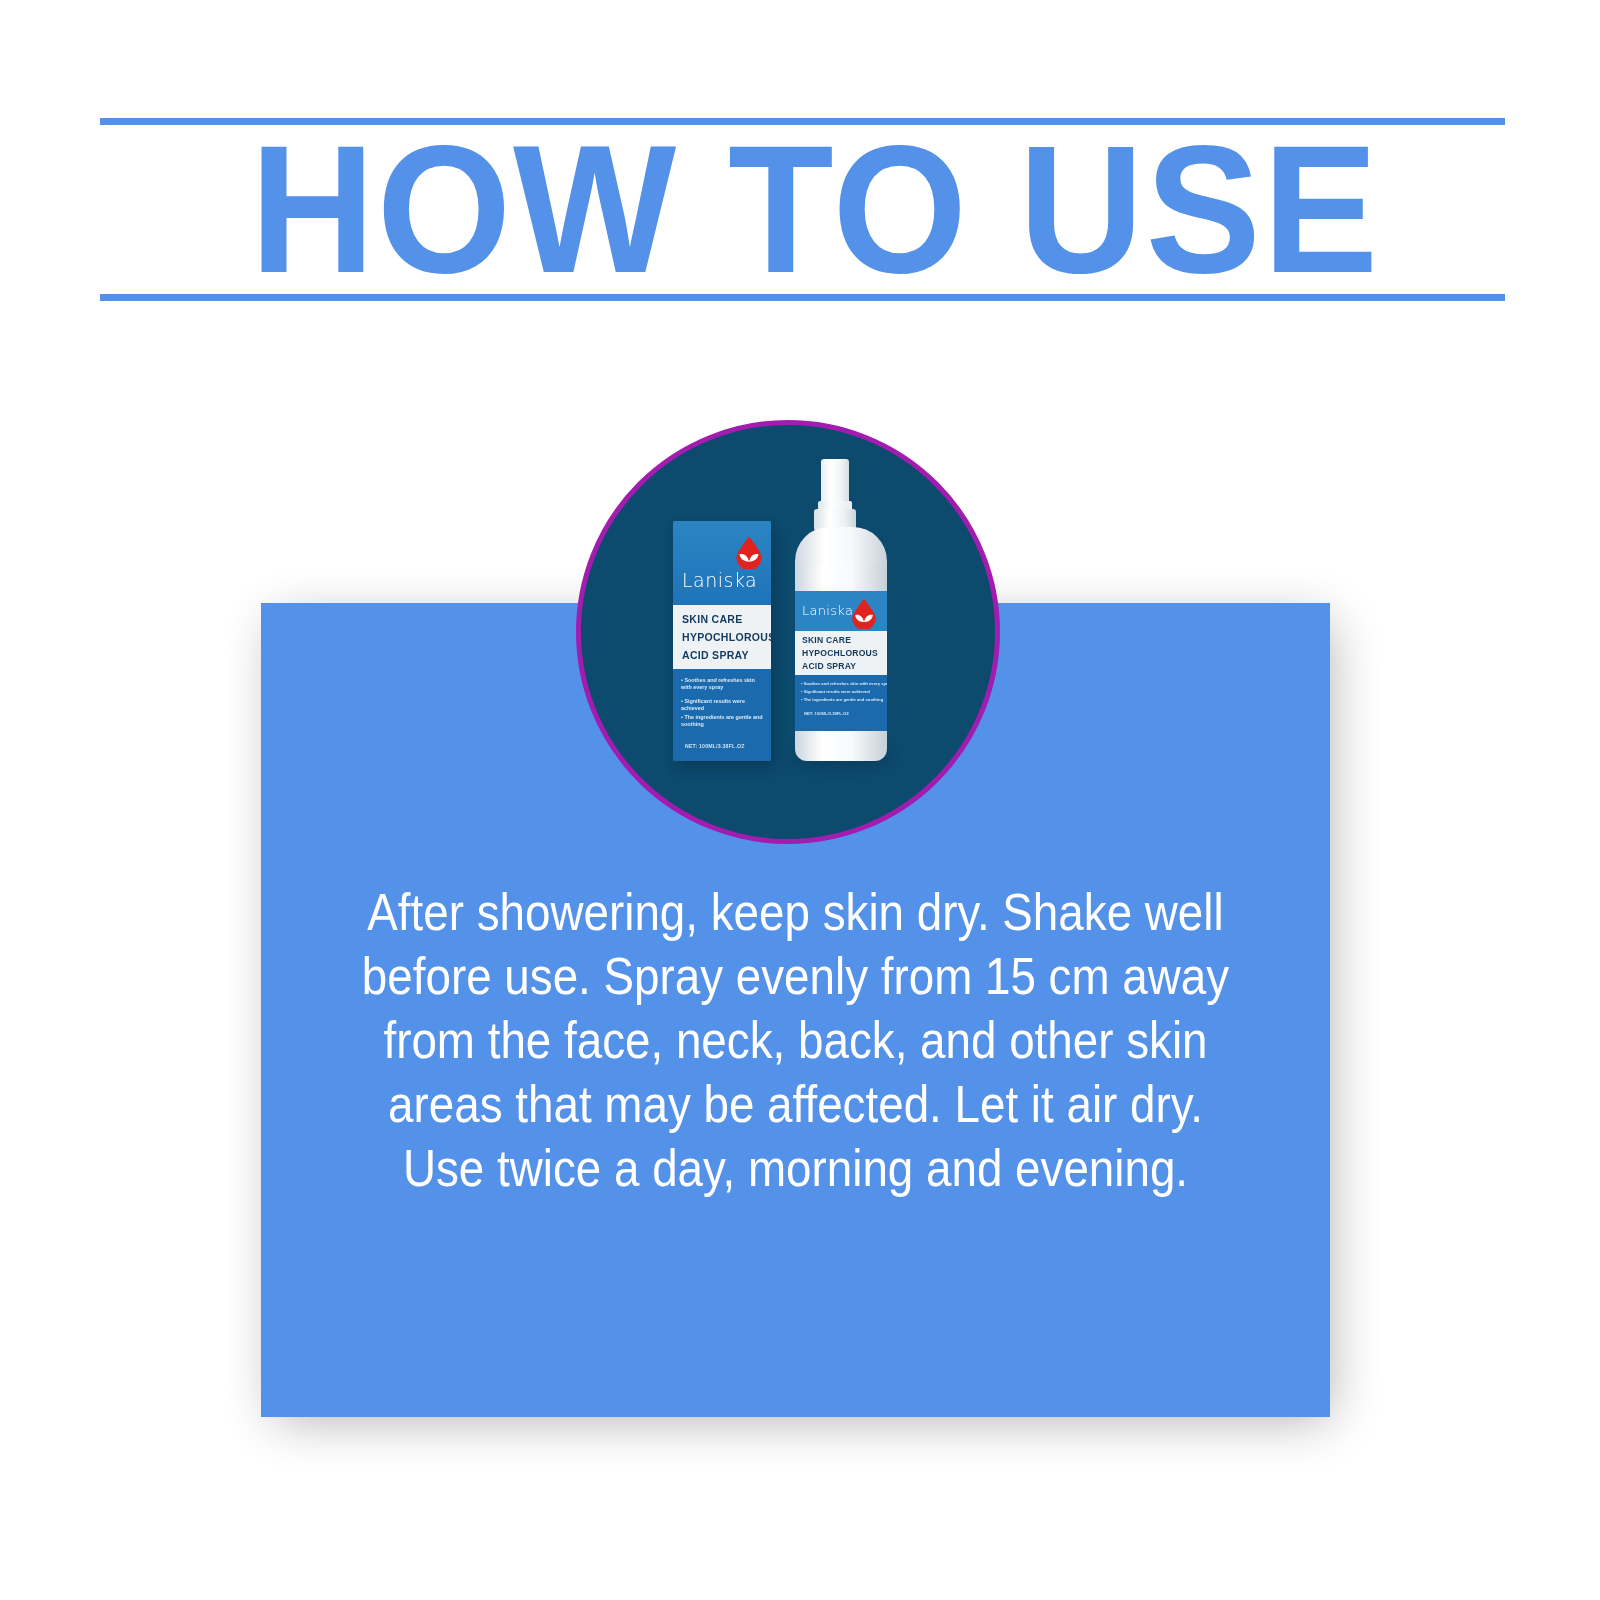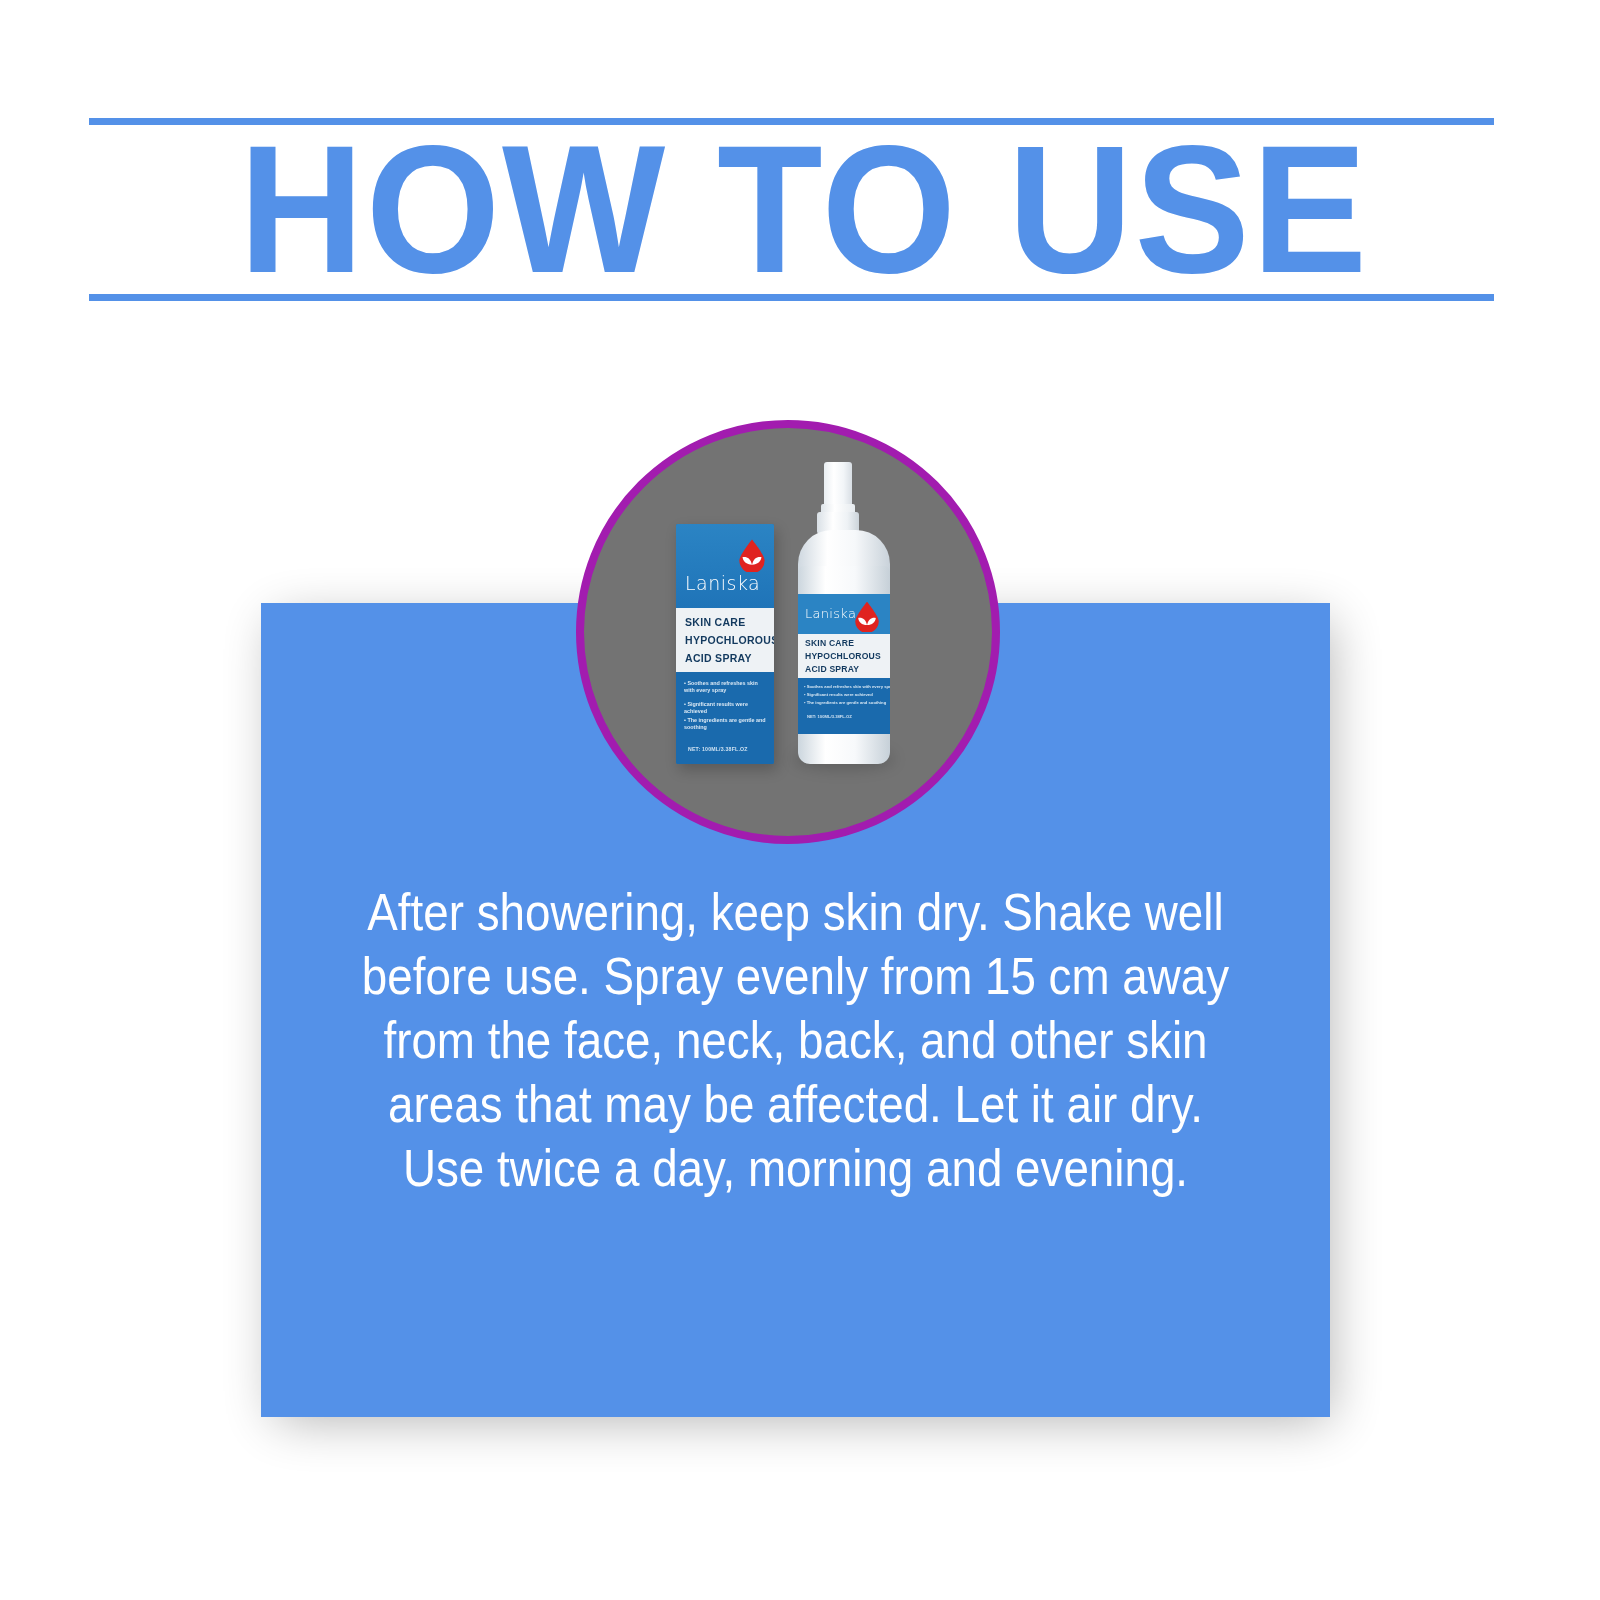--- a/index.html
+++ b/index.html
@@ -11,21 +11,21 @@
     width: 1600px;
     height: 1600px;
     overflow: hidden;
     font-family: "Liberation Sans", sans-serif;
     position: relative;
   }
 
   
   #header {
     position: absolute;
-    left: 4px;
+    left: 15px;
     top: 0;
     width: 1328px;
     height: 320px;
   }
   .rule {
     position: absolute;
     left: 85px;
     width: 1405px;
     height: 7px;
     background: #5491e8;
@@ -90,22 +90,22 @@
   }
 
   
   #product-circle {
     position: absolute;
     left: 576px;
     top: 420px;
     width: 424px;
     height: 424px;
     border-radius: 50%;
-    background: #737373;
-    border: 8px solid #a21caf;
+    background: #0c4a6e;
+    border: 5px solid #a21caf;
     box-sizing: border-box;
     overflow: hidden;
   }
   #product-scene {
     position: absolute;
     left: 0;
     top: 0;
     width: 424px;
     height: 424px;
   }

